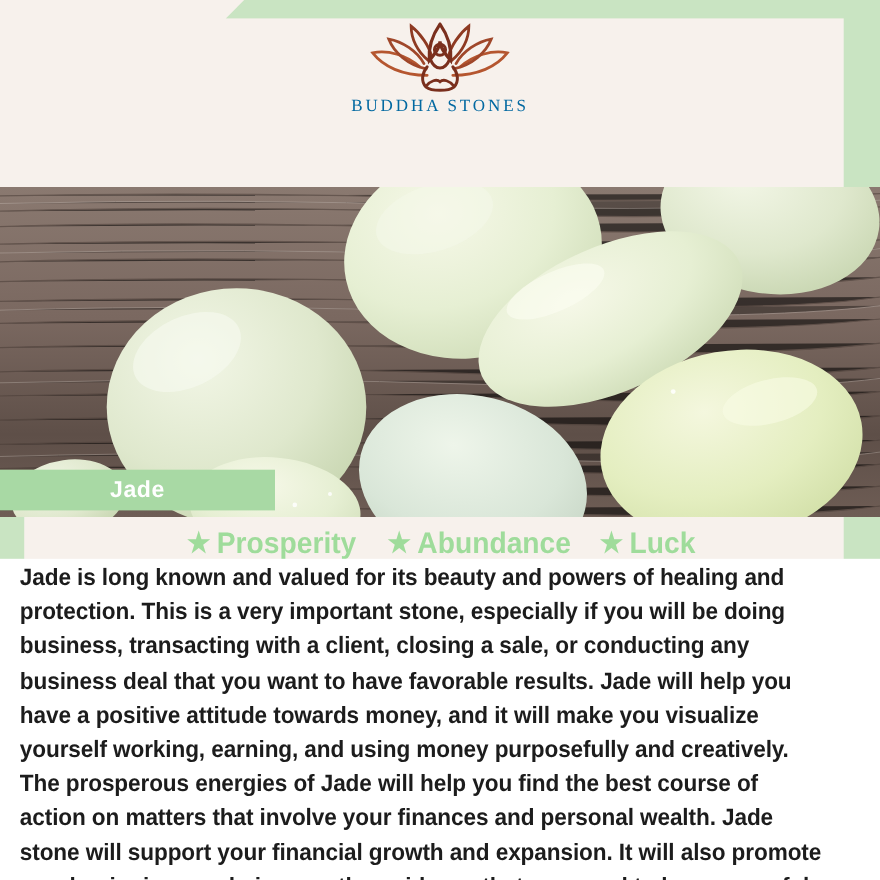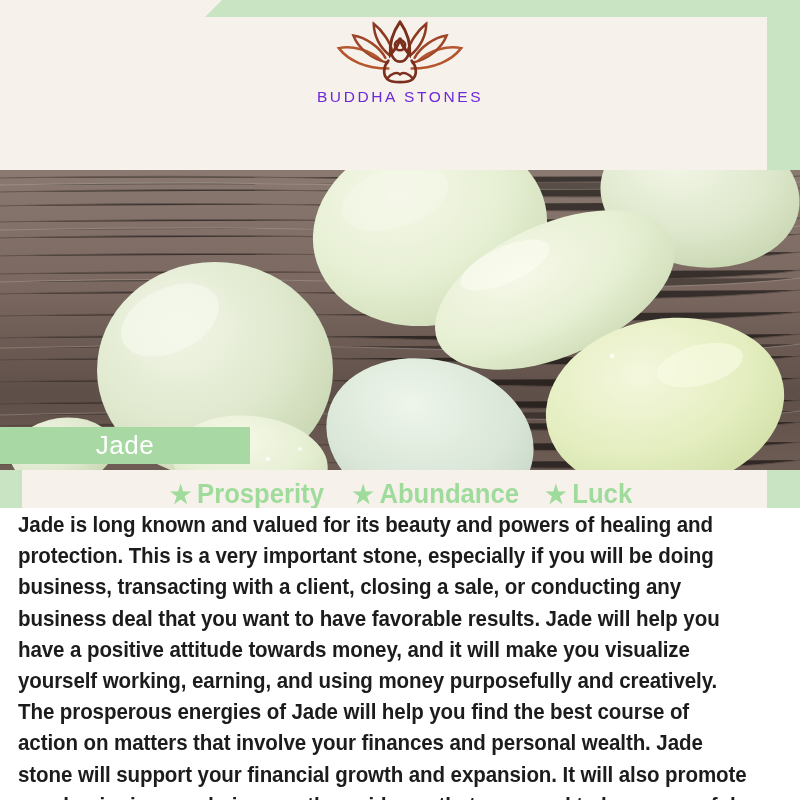--- a/index.html
+++ b/index.html
@@ -31,22 +31,22 @@
     background:#c9e4c2;
   }
 
   
   .logo-wrap{
     position:absolute;left:0;top:18px;width:800px;height:100px;
     display:flex;flex-direction:column;align-items:center;justify-content:flex-start;
   }
   .logo-mark{width:150px;height:68px;display:block;}
   .logo-text{
-    font-family:Liberation Sans, sans-serif;
-    font-size:15.5px;letter-spacing:2.6px;color:#6d28d9;
+    font-family:Liberation Serif, serif;
+    font-size:15.5px;letter-spacing:2.6px;color:#0369a1;
     margin-top:2px;font-weight:400;white-space:nowrap;
   }
 
   
   .title-band{
     position:absolute;left:158px;top:119px;width:476px;height:52px;
     background:#fdfbf8;
     display:flex;align-items:center;justify-content:center;
   }
   .title-text{
@@ -63,21 +63,21 @@
   }
   .photo svg{display:block;width:800px;height:300px;}
 
   
   .jade-tab{
     position:absolute;left:0;top:427px;width:250px;height:37px;
     background:#a8d9a4;
     display:flex;align-items:center;justify-content:center;
   }
   .jade-tab span{
-    color:#ffffff;font-size:26px;font-weight:normal;letter-spacing:0.5px;
+    color:#ffffff;font-size:21px;font-weight:bold;letter-spacing:0.5px;
   }
 
   
   .keywords{
     position:absolute;left:0;top:478px;width:800px;height:32px;
     display:flex;align-items:center;justify-content:center;gap:0;
     background:transparent;
   }
   .kw{
     display:inline-flex;align-items:center;

